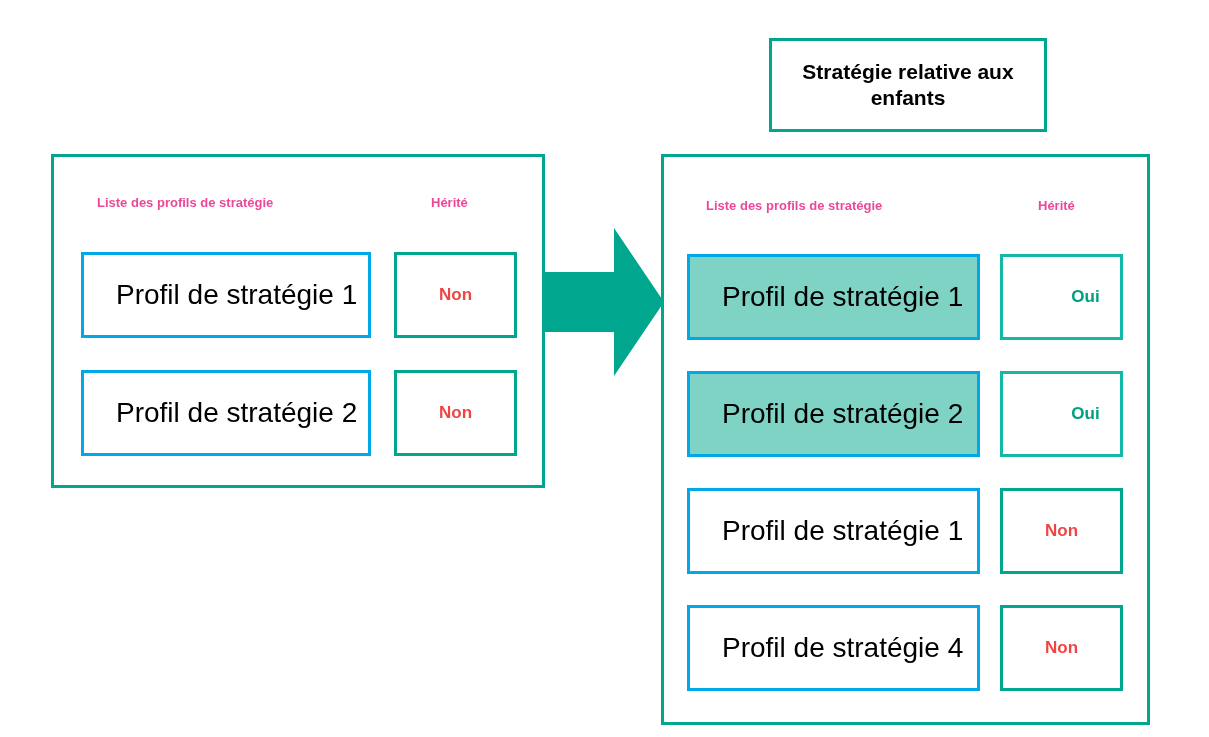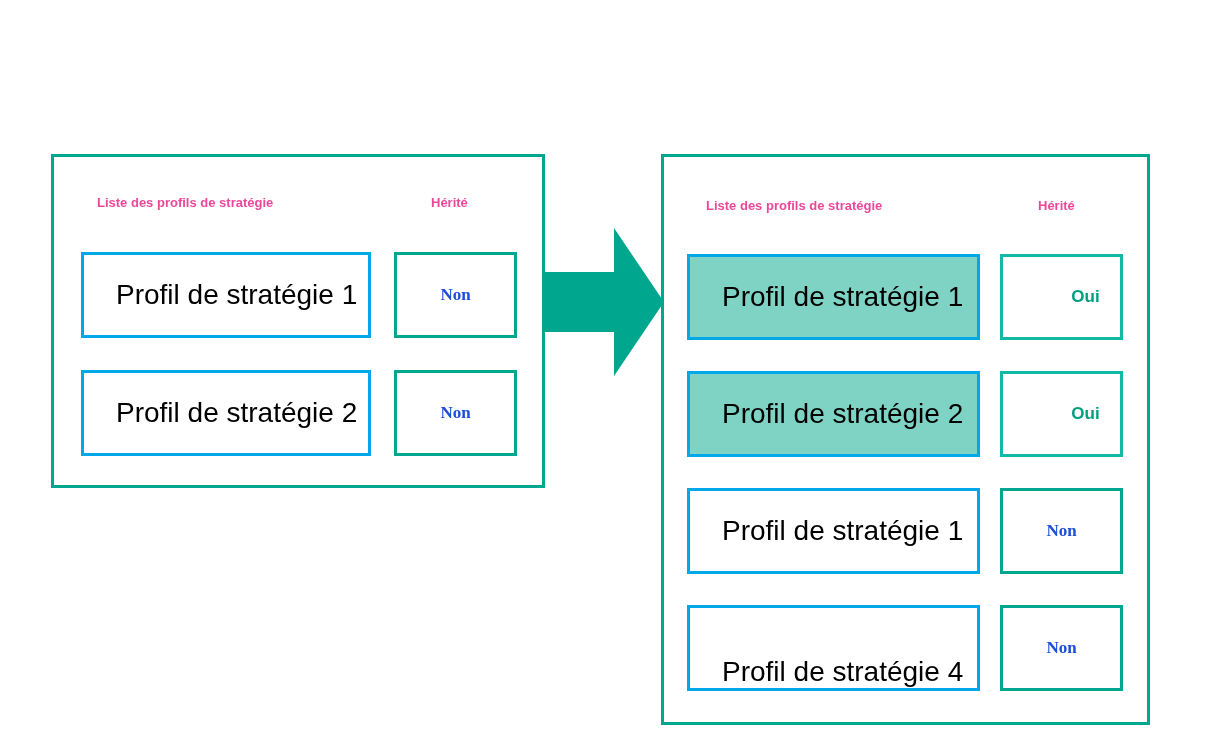--- a/index.html
+++ b/index.html
@@ -76,38 +76,41 @@
     background: #7ed3c5;
   }
   .cell.inherit {
     justify-content: center;
     text-align: center;
     font-size: 17px;
     font-weight: bold;
   }
   .cell.inherit.border-green { border: 3px solid #00a78e; }
   .cell.inherit.border-cyan  { border: 3px solid #14b8a6; padding-left: 48px; }
-  .cell.inherit.text-cyan    { color: #1d4ed8; font-family: Liberation Serif, serif; }
+  .cell.inherit.text-cyan    { color: #ef4444; }
   .cell.inherit.text-green   { color: #00a07e; }
 
   
   #arrow {
     position: absolute;
     left: 542px;
     top: 228px;
     width: 122px;
     height: 148px;
   }
 </style>
 </head>
 <body>
 
 <div id="canvas">
 
 
+  <div id="title-right" class="title-box">
+    <span>Stratégie relative aux enfants</span>
+  </div>
 
   <div id="panel-left" class="panel"></div>
 
   <div class="col-header" style="left:97px; top:195px;">Liste des profils de stratégie</div>
   <div class="col-header" style="left:431px; top:195px;">Hérité</div>
 
   <div class="cell profile" style="left:81px; top:252px; width:290px; height:86px;">
     <span>Profil de stratégie 1</span>
   </div>
   <div class="cell inherit border-green text-cyan" style="left:394px; top:252px; width:123px; height:86px;">
@@ -146,20 +149,20 @@
     <span>Oui</span>
   </div>
 
   <div class="cell profile" style="left:687px; top:488px; width:293px; height:86px;">
     <span>Profil de stratégie 1</span>
   </div>
   <div class="cell inherit border-green text-cyan" style="left:1000px; top:488px; width:123px; height:86px;">
     <span>Non</span>
   </div>
 
-  <div class="cell profile" style="left:687px; top:605px; width:293px; height:86px;align-items:flex-end;">
+  <div class="cell profile" style="left:687px; top:605px; width:293px; height:86px;">
     <span>Profil de stratégie 4</span>
   </div>
   <div class="cell inherit border-green text-cyan" style="left:1000px; top:605px; width:123px; height:86px;">
     <span>Non</span>
   </div>
 
 </div>
 
 </body></html>

